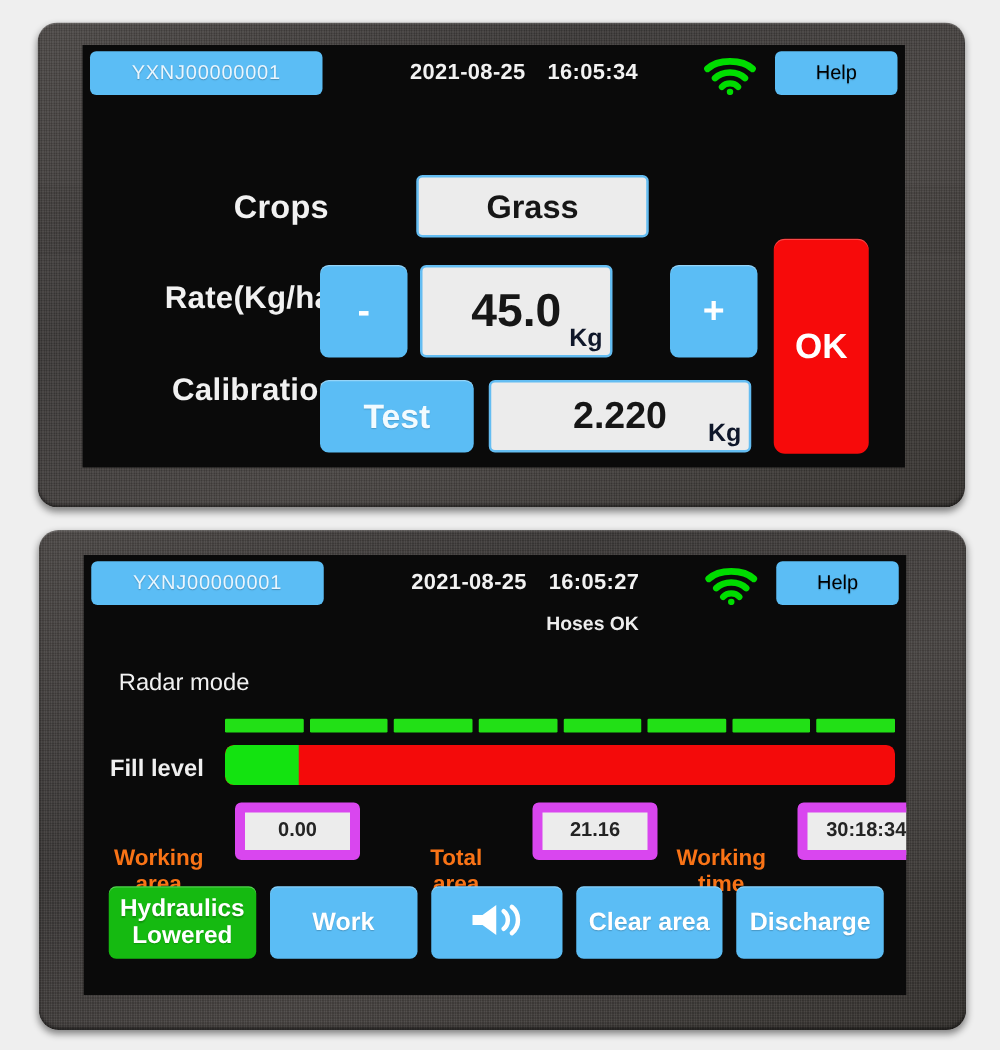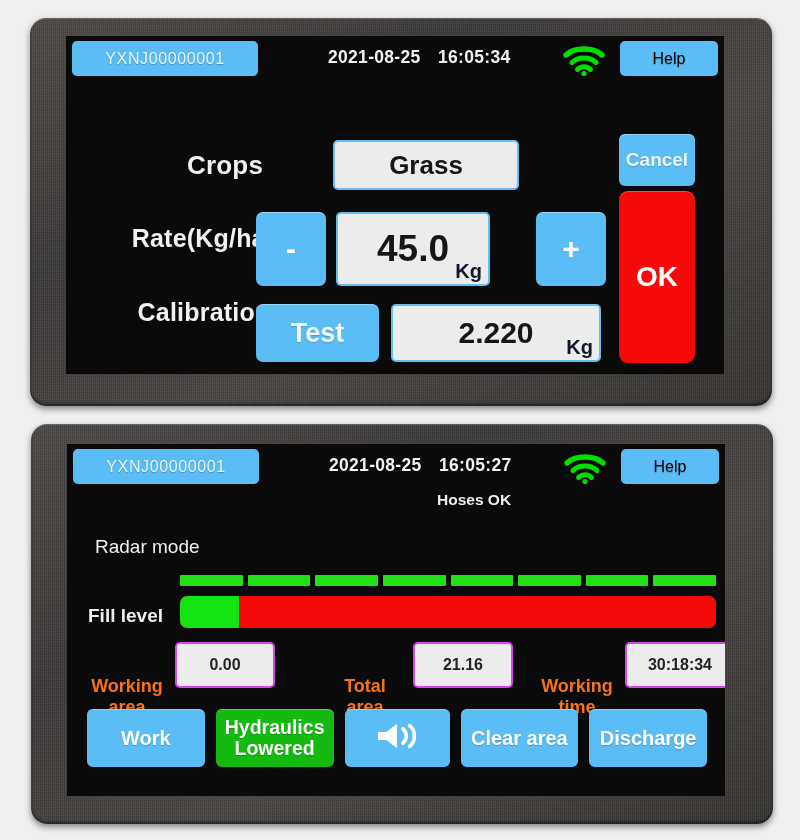--- a/index.html
+++ b/index.html
@@ -112,24 +112,24 @@
     background: #f40a0a; border-radius: 7px; overflow: hidden;
   }
   .fillbar .green { height: 100%; background: #13e310; border-radius: 7px 0 0 7px; }
 
   .statcell { position: absolute; top: 196px; }
   .statcell .cap {
     position: absolute; top: 0; color: #f97316; font-size: 18px; font-weight: bold;
     text-align: center; line-height: 21px; width: 84px; margin-top: 36px;
   }
   .statcell .val {
-    position: absolute; top: 2px; background: #ececec; border: 2px solid #d946ef;
+    position: absolute; top: 2px; background: #ececec; border: 8px solid #d946ef;
     border-radius: 5px; width: 100px; height: 46px;
     display: flex; align-items: center; justify-content: center;
-    color: #242424; font-size: 16px; font-weight: bold;
+    color: #242424; font-size: 16px; font-weight: bold; margin-left: 13px;
   }
   #stat-work  { left: 18px; }
   #stat-work .val  { left: 90px; }
   #stat-total { left: 256px; }
   #stat-total .val { left: 90px; }
   #stat-time  { left: 468px; }
   #stat-time .val  { left: 90px; width: 110px; }
 
   .actionrow { position: absolute; left: 20px; top: 265px; width: 620px; height: 58px; display: flex; gap: 11px; }
   .actionbtn {
@@ -181,21 +181,20 @@
       </div>
       <div class="bluebtn" id="btn-plus">+</div>
 
       <div class="lbl row-label" id="lbl-cal">Calibration</div>
       <div class="bluebtn" id="btn-test">Test</div>
       <div class="valuebox" id="box-cal">
         <span>2.220</span>
         <span class="unit">Kg</span>
       </div>
 
-      <div class="bluebtn" id="btn-cancel">Cancel</div>
       <div id="btn-ok">OK</div>
 
     </div>
   </div>
 
   <div class="device two">
     <div class="screen">
 
       <div class="statusbar">
         <div class="serial-badge">YXNJ00000001</div>
@@ -248,27 +247,27 @@
       </div>
       <div class="statcell" id="stat-time">
         <div class="cap">
           <span>Working</span><br>
           <span>time</span>
         </div>
         <div class="val">30:18:34</div>
       </div>
 
       <div class="actionrow">
-        <div class="actionbtn">Work</div>
         <div class="actionbtn green">
           <span>
             <span>Hydraulics</span><br>
             <span>Lowered</span>
           </span>
         </div>
+        <div class="actionbtn">Work</div>
         <div class="actionbtn icononly">
           <span>
             <svg width="46" height="30" viewBox="0 0 46 30">
               <path d="M4 11 H12 L23 3 V27 L12 19 H4 Z" fill="#ffffff"></path>
               <path d="M29 8 C33.4 11.6, 33.4 18.4, 29 22" fill="none" stroke="#ffffff" stroke-width="3.6" stroke-linecap="round"></path>
               <path d="M35.5 4.5 C42 9.5, 42 20.5, 35.5 25.5" fill="none" stroke="#ffffff" stroke-width="3.6" stroke-linecap="round"></path>
             </svg>
           </span>
         </div>
         <div class="actionbtn wide">Clear area</div>

